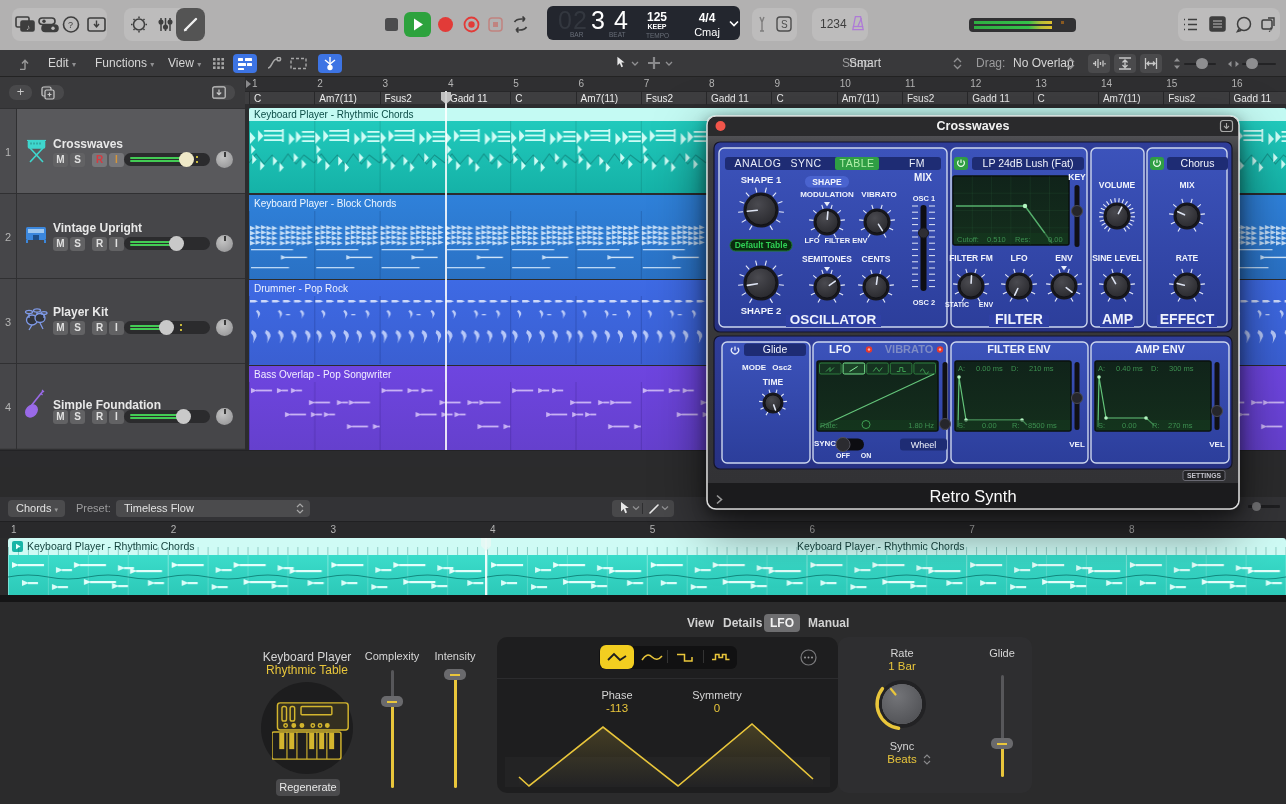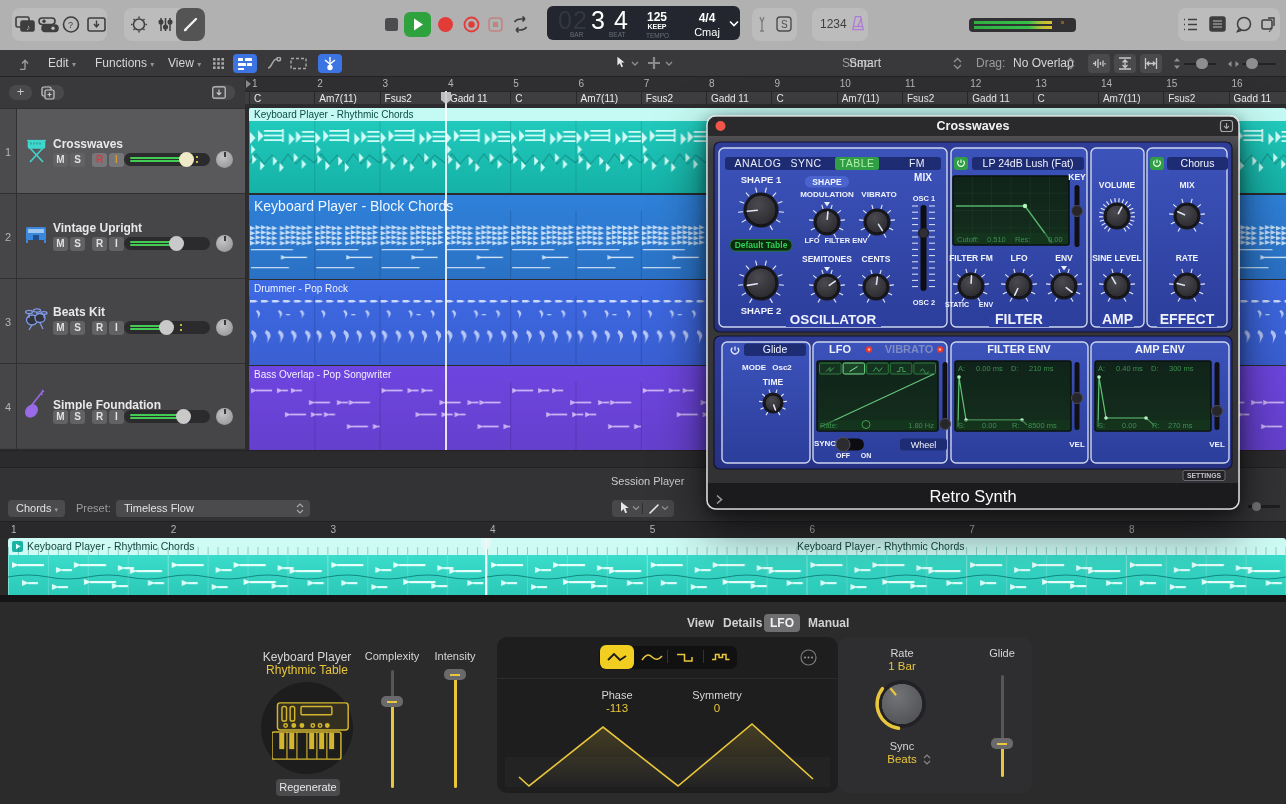--- a/index.html
+++ b/index.html
@@ -346,21 +346,21 @@
       <svg class="abs" style="left:24px;top:27px" width="24" height="26" viewBox="0 0 24 26">
         <g fill="none" stroke="#7f9ae8" stroke-width="1.3">
           <ellipse cx="8" cy="14" rx="5.5" ry="5" fill="#31343c"></ellipse>
           <ellipse cx="16" cy="12" rx="5" ry="4.5" fill="#31343c"></ellipse>
           <ellipse cx="5" cy="6" rx="3.5" ry="1.6"></ellipse>
             <ellipse cx="13" cy="4.5" rx="3.5" ry="1.6"></ellipse>
             <ellipse cx="20" cy="7" rx="3" ry="1.4"></ellipse>
           <path d="M5 8 v4 M13 6 v3 M20 9 v3 M8 19 l-3 5 M16 17 l3 6"></path>
         </g>
       </svg>
-      <div class="tname" style="top:26px">Beats Kit</div>
+      <div class="tname" style="top:26px">Player Kit</div>
       <div class="msri" style="top:42px">
           <span>M</span>
           <span>S</span>
           <span style="margin-left:5px">R</span>
           <span>I</span>
         </div>
       <div class="vol" style="top:42px">
         <div class="b1" style="width:38px"></div>
           <div class="b2" style="width:38px"></div>
         <div class="thumb" style="left:35px;background:#c9c9c9"></div>
@@ -468,21 +468,21 @@
                 <use href="#t1t" x="66" y="48"></use>
             </g>
             <rect x="0" y="0" width="1" height="72" fill="rgba(0,60,55,0.18)"></rect>
           </pattern>
         </defs>
         <rect width="1037" height="72" fill="url(#pt1)"></rect>
       </svg>
     </div>
 
     <div class="region" style="top:117.5px;height:84.5px;background:linear-gradient(#2f81da,#2a71c4)">
-      <span class="abs" style="left:5px;top:3px;font-size:14px;color:#eef6ff">Keyboard Player - Block Chords</span>
+      <span class="abs" style="left:5px;top:3px;font-size:10px;color:#eef6ff">Keyboard Player - Block Chords</span>
       <svg class="abs" style="left:0;top:16px" width="1037" height="68">
         <defs>
           <g id="t2n">
               <path d="M0 0 l5.5 2.4 -5.5 2.4 z" fill="#c2dcf6"></path>
             </g>
           <pattern id="pt2" width="65.3" height="68" patternUnits="userSpaceOnUse">
             <g>
               <use href="#t2n" x="1" y="14.8"></use>
               <use href="#t2n" x="1" y="19.8"></use>
               <use href="#t2n" x="1" y="24.8"></use>
@@ -603,23 +603,20 @@
         <rect width="1037" height="68" fill="url(#pt4)"></rect>
       </svg>
     </div>
 
     <div class="abs" style="left:200px;top:14px;width:1.5px;height:376px;background:rgba(255,255,255,0.85)"></div>
     <svg class="abs" style="left:194px;top:14px" width="14" height="14">
         <path d="M2 1 h10 v8 l-5 4 -5-4 z" fill="#cccccc" opacity="0.9"></path>
       </svg>
   </div>
   <div class="abs" id="belowtracks"></div>
-  <div class="abs" id="sessionrow">
-    <span class="abs" style="left:611px;top:7px;font-size:11px;color:#cbcbcb">Session Player</span>
-  </div>
   <div class="abs" id="chordsrow">
     <div class="abs" style="left:8px;top:3px;width:57px;height:17px;background:#4b4b4d;border-radius:4px;color:#e2e2e2;font-size:11px;line-height:17px;padding-left:8px">Chords <span style="color:#9a9a9a;font-size:7px">▾</span></div>
     <span class="abs" style="left:76px;top:5px;font-size:11px;color:#9c9c9e">Preset:</span>
     <div class="abs" style="left:116px;top:3px;width:194px;height:17px;background:#4b4b4d;border-radius:4px;color:#e2e2e2;font-size:11px;line-height:17px;padding-left:8px">Timeless Flow
       <svg class="abs" style="right:6px;top:3px" width="8" height="11">
           <path d="M1 4 l3-3 3 3 M1 7 l3 3 3-3" stroke="#a8a8a8" stroke-width="1.2" fill="none"></path>
         </svg>
     </div>
     <div class="abs" style="left:612px;top:3px;width:62px;height:17px;background:#48484a;border-radius:4px">
       <svg class="abs" style="left:7px;top:2px" width="22" height="13">

